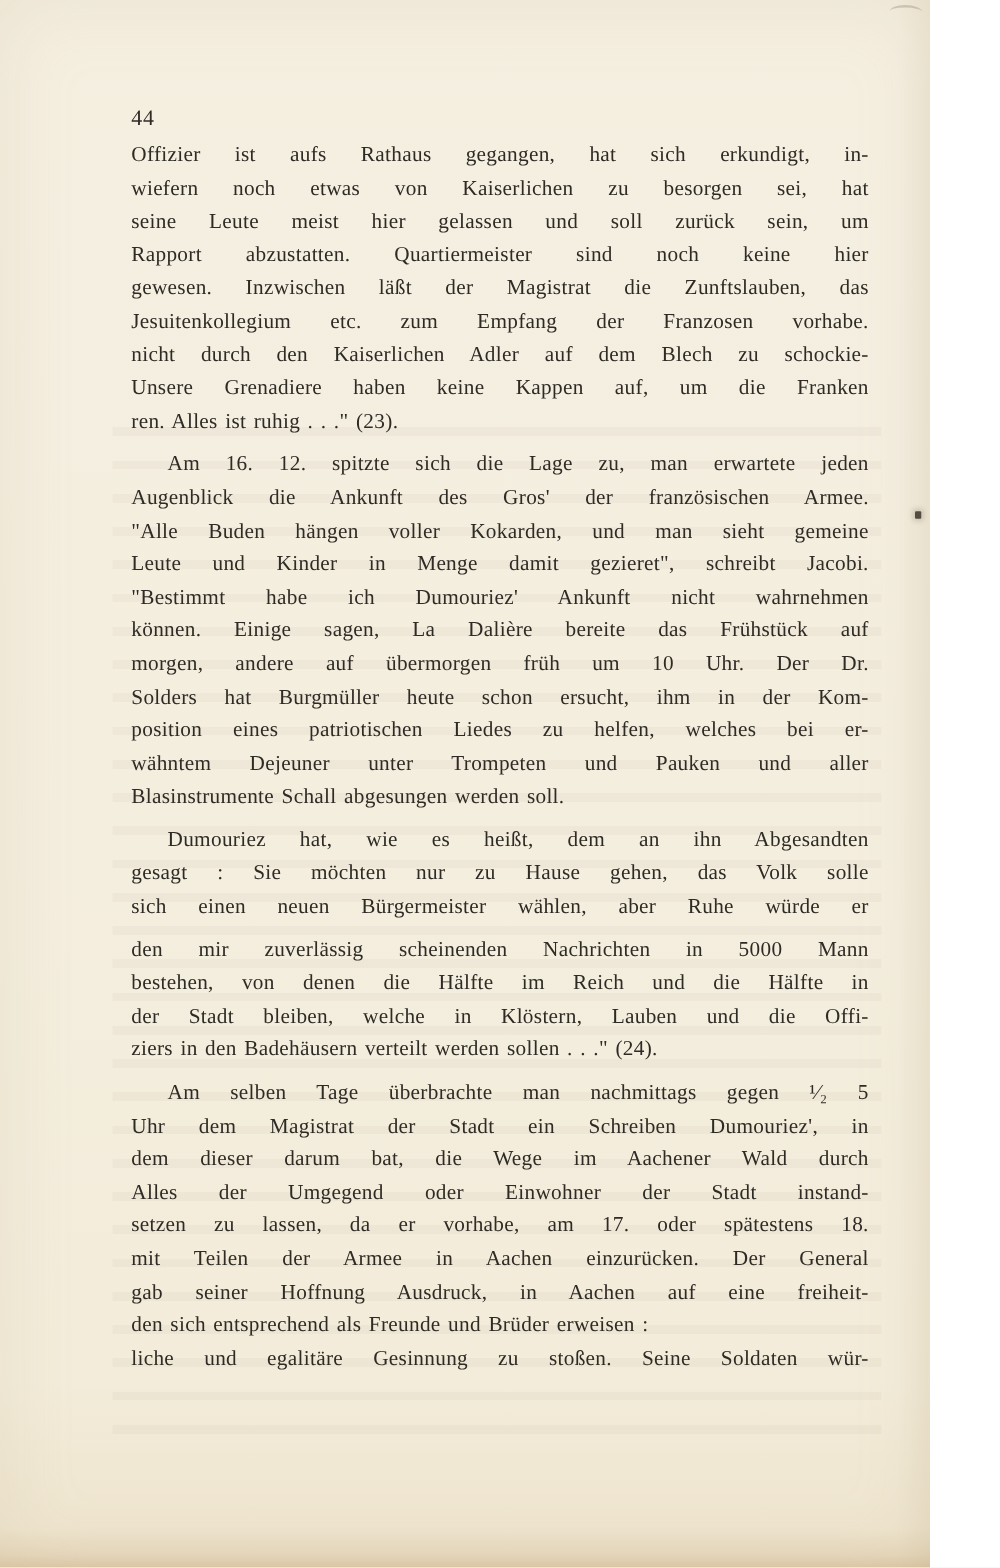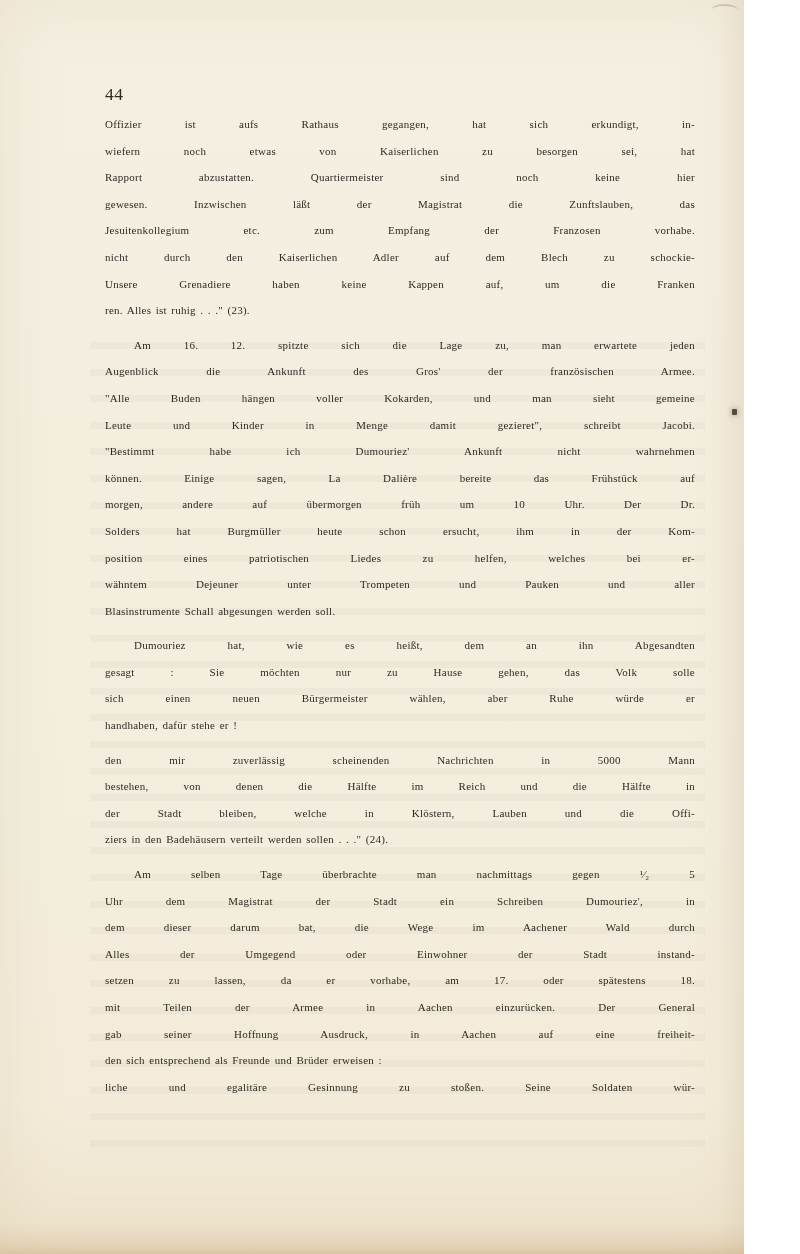--- a/index.html
+++ b/index.html
@@ -53,21 +53,21 @@
     left: 105px;
     top: 84px;
     font-size: 17.5px;
     letter-spacing: 0.6px;
   }
   .text-block {
     position: absolute;
     left: 105px;
     top: 111px;
     width: 590px;
-    font-size: 11px;
+    font-size: 17px;
     line-height: 26.6px;
     letter-spacing: 0.25px;
     word-spacing: 1.5px;
   }
   .para { margin: 0; }
   .para + .para { margin-top: 8px; }
   .line {
     text-align: justify;
     text-align-last: justify;
     white-space: normal;
@@ -97,20 +97,21 @@
 </head>
 <body>
 
 <div class="page">
   <div class="faint-scratch"></div>
   <div class="page-number">44</div>
   <div class="text-block">
       <div class="para">
         <div class="line">Offizier ist aufs Rathaus gegangen, hat sich erkundigt, in-</div>
         <div class="line">wiefern noch etwas von Kaiserlichen zu besorgen sei, hat</div>
+        <div class="line">seine Leute meist hier gelassen und soll zurück sein, um</div>
         <div class="line">Rapport abzustatten. Quartiermeister sind noch keine hier</div>
         <div class="line">gewesen. Inzwischen läßt der Magistrat die Zunftslauben, das</div>
         <div class="line">Jesuitenkollegium etc. zum Empfang der Franzosen vorhabe.</div>
         <div class="line">nicht durch den Kaiserlichen Adler auf dem Blech zu schockie-</div>
         <div class="line">Unsere Grenadiere haben keine Kappen auf, um die Franken</div>
         <div class="line last">ren. Alles ist ruhig . . ." (23).</div>
       </div>
       <div class="para">
         <div class="line indented">Am 16. 12. spitzte sich die Lage zu, man erwartete jeden</div>
         <div class="line">Augenblick die Ankunft des Gros' der französischen Armee.</div>
@@ -121,21 +122,20 @@
         <div class="line">morgen, andere auf übermorgen früh um 10 Uhr. Der Dr.</div>
         <div class="line">Solders hat Burgmüller heute schon ersucht, ihm in der Kom-</div>
         <div class="line">position eines patriotischen Liedes zu helfen, welches bei er-</div>
         <div class="line">wähntem Dejeuner unter Trompeten und Pauken und aller</div>
         <div class="line last">Blasinstrumente Schall abgesungen werden soll.</div>
       </div>
       <div class="para">
         <div class="line indented">Dumouriez hat, wie es heißt, dem an ihn Abgesandten</div>
         <div class="line">gesagt : Sie möchten nur zu Hause gehen, das Volk solle</div>
         <div class="line">sich einen neuen Bürgermeister wählen, aber Ruhe würde er</div>
-        <div class="line last">handhaben, dafür stehe er !</div>
       </div>
       <div class="para">
         <div class="line">den mir zuverlässig scheinenden Nachrichten in 5000 Mann</div>
         <div class="line">bestehen, von denen die Hälfte im Reich und die Hälfte in</div>
         <div class="line">der Stadt bleiben, welche in Klöstern, Lauben und die Offi-</div>
         <div class="line last">ziers in den Badehäusern verteilt werden sollen . . ." (24).</div>
       </div>
       <div class="para">
         <div class="line indented">Am selben Tage überbrachte man nachmittags gegen ¹⁄₂ 5</div>
         <div class="line">Uhr dem Magistrat der Stadt ein Schreiben Dumouriez', in</div>

